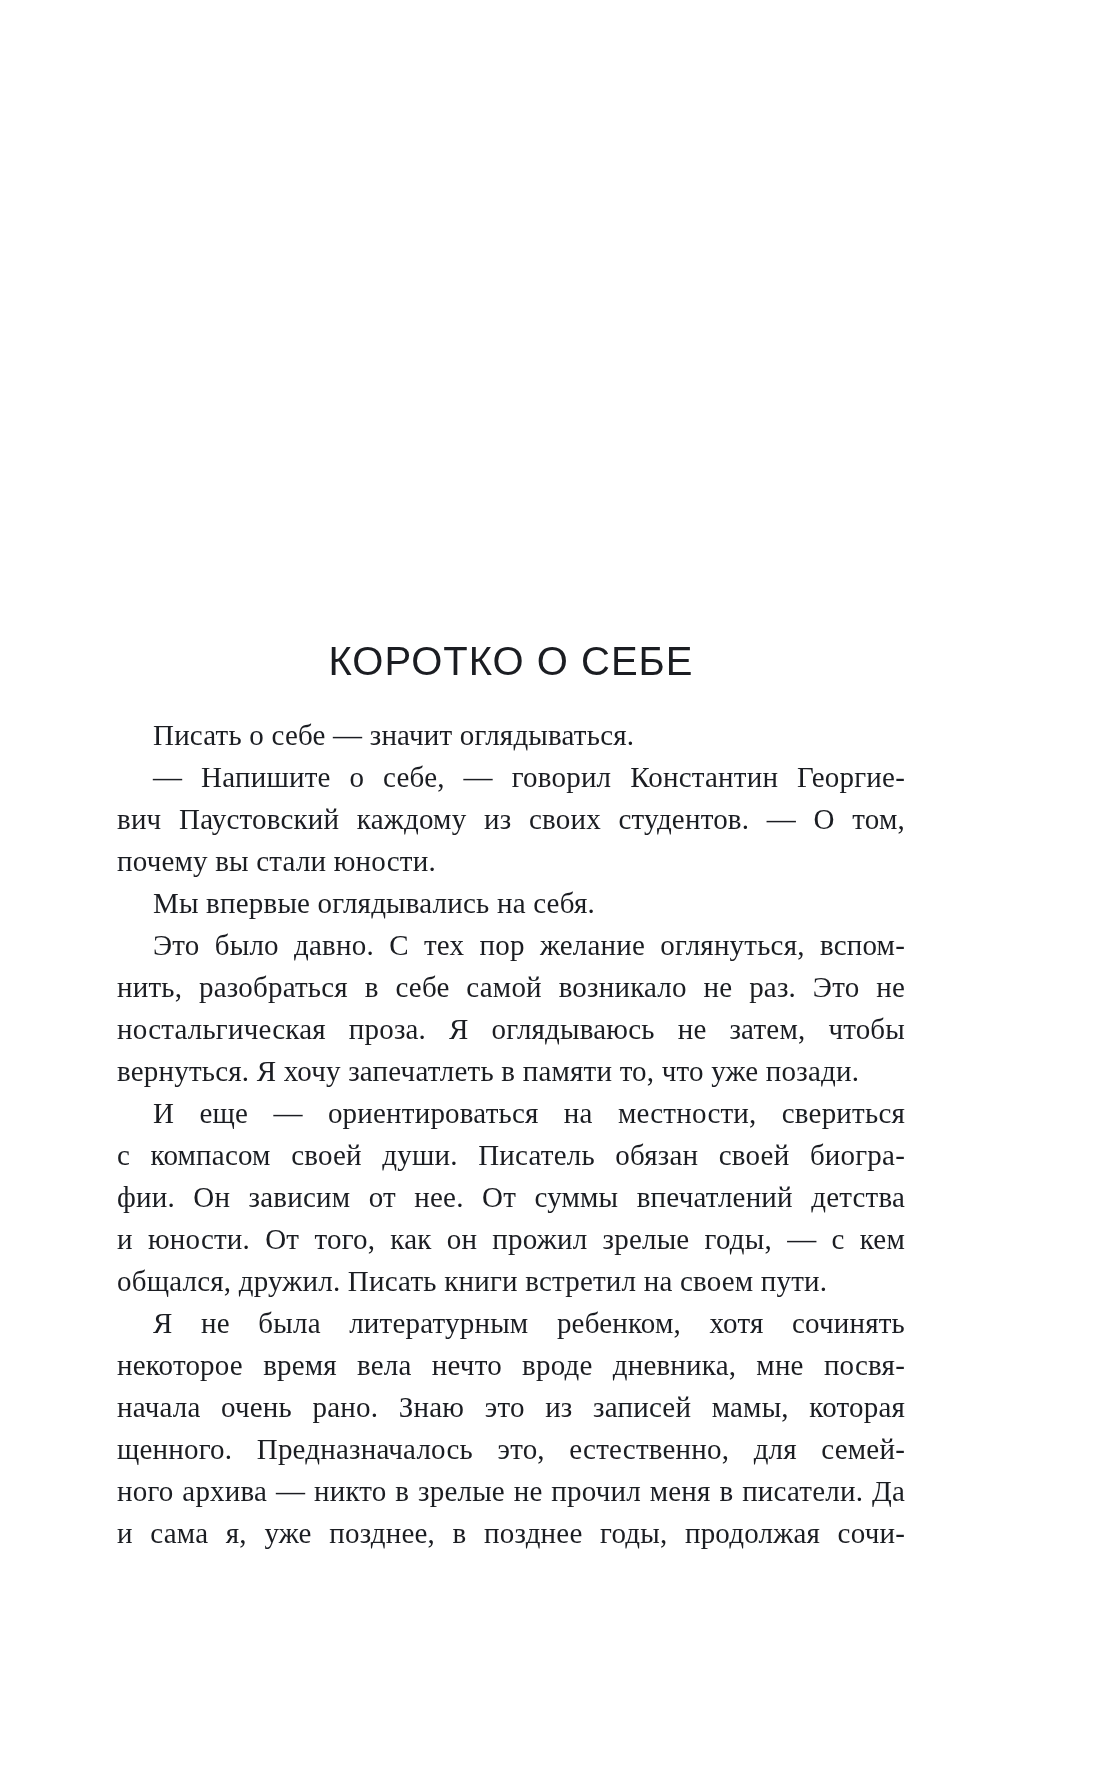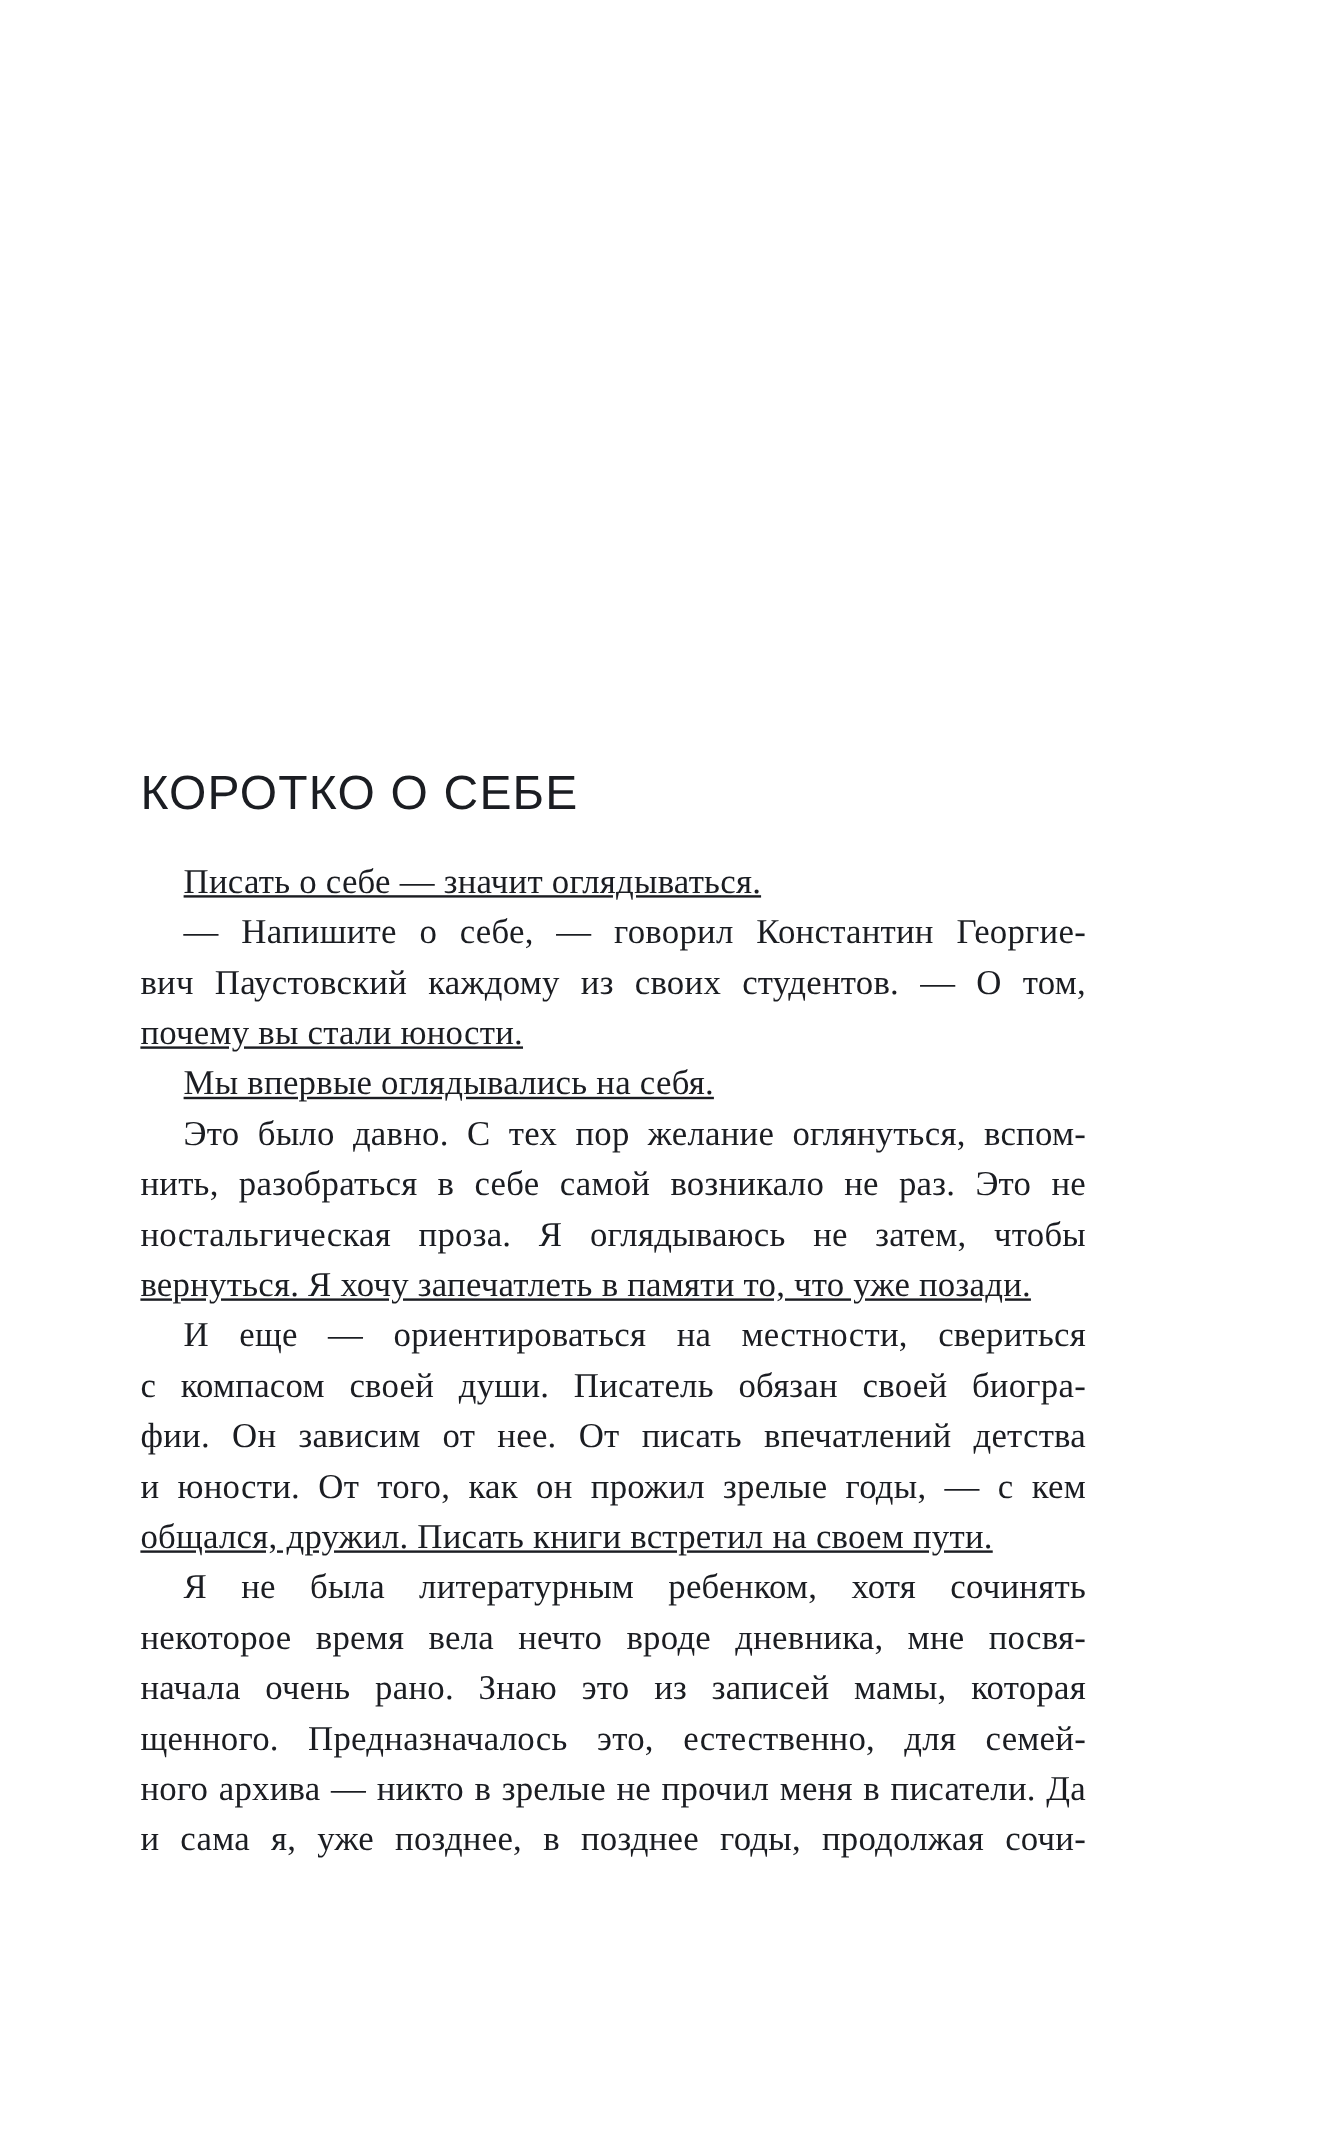--- a/index.html
+++ b/index.html
@@ -22,21 +22,21 @@
     width: 1100px;
     height: 1777px;
     background: var(--bg-color);
   }
   .chapter-title {
     position: absolute;
     top: 638px;
     left: 117px;
     width: 788px;
     margin: 0;
-    text-align: left;
+    text-align: center;
     font-family: "Liberation Sans", "DejaVu Sans", sans-serif;
     font-weight: 400;
     font-size: 40px;
     line-height: 46px;
     letter-spacing: 1px;
     color: var(--text-color);
   }
   .text-block {
     position: absolute;
     top: 714px;
@@ -50,21 +50,20 @@
   }
   .paragraph { margin: 0; padding: 0; }
   .line {
     width: 100%;
     text-align: justify;
     text-align-last: justify;
   }
   .line.final {
     text-align: left;
     text-align-last: left;
-    text-decoration: underline;
   }
   .line.first {
     text-indent: 36px;
   }
 </style>
 </head>
 <body>
 
 <div class="page">
   <h1 class="chapter-title">КОРОТКО О СЕБЕ</h1>
@@ -82,21 +81,21 @@
       </div>
       <div class="paragraph">
         <div class="line first">Это было давно. С тех пор желание оглянуться, вспом-</div>
         <div class="line">нить, разобраться в себе самой возникало не раз. Это не</div>
         <div class="line">ностальгическая проза. Я оглядываюсь не затем, чтобы</div>
         <div class="line final">вернуться. Я хочу запечатлеть в памяти то, что уже позади.</div>
       </div>
       <div class="paragraph">
         <div class="line first">И еще — ориентироваться на местности, свериться</div>
         <div class="line">с компасом своей души. Писатель обязан своей биогра-</div>
-        <div class="line">фии. Он зависим от нее. От писать впечатлений детства</div>
+        <div class="line">фии. Он зависим от нее. От суммы впечатлений детства</div>
         <div class="line">и юности. От того, как он прожил зрелые годы, — с кем</div>
         <div class="line final">общался, дружил. Писать книги встретил на своем пути.</div>
       </div>
       <div class="paragraph">
         <div class="line first">Я не была литературным ребенком, хотя сочинять</div>
         <div class="line">некоторое время вела нечто вроде дневника, мне посвя-</div>
         <div class="line">начала очень рано. Знаю это из записей мамы, которая</div>
         <div class="line">щенного. Предназначалось это, естественно, для семей-</div>
         <div class="line">ного архива — никто в зрелые не прочил меня в писатели. Да</div>
         <div class="line">и сама я, уже позднее, в позднее годы, продолжая сочи-</div>

